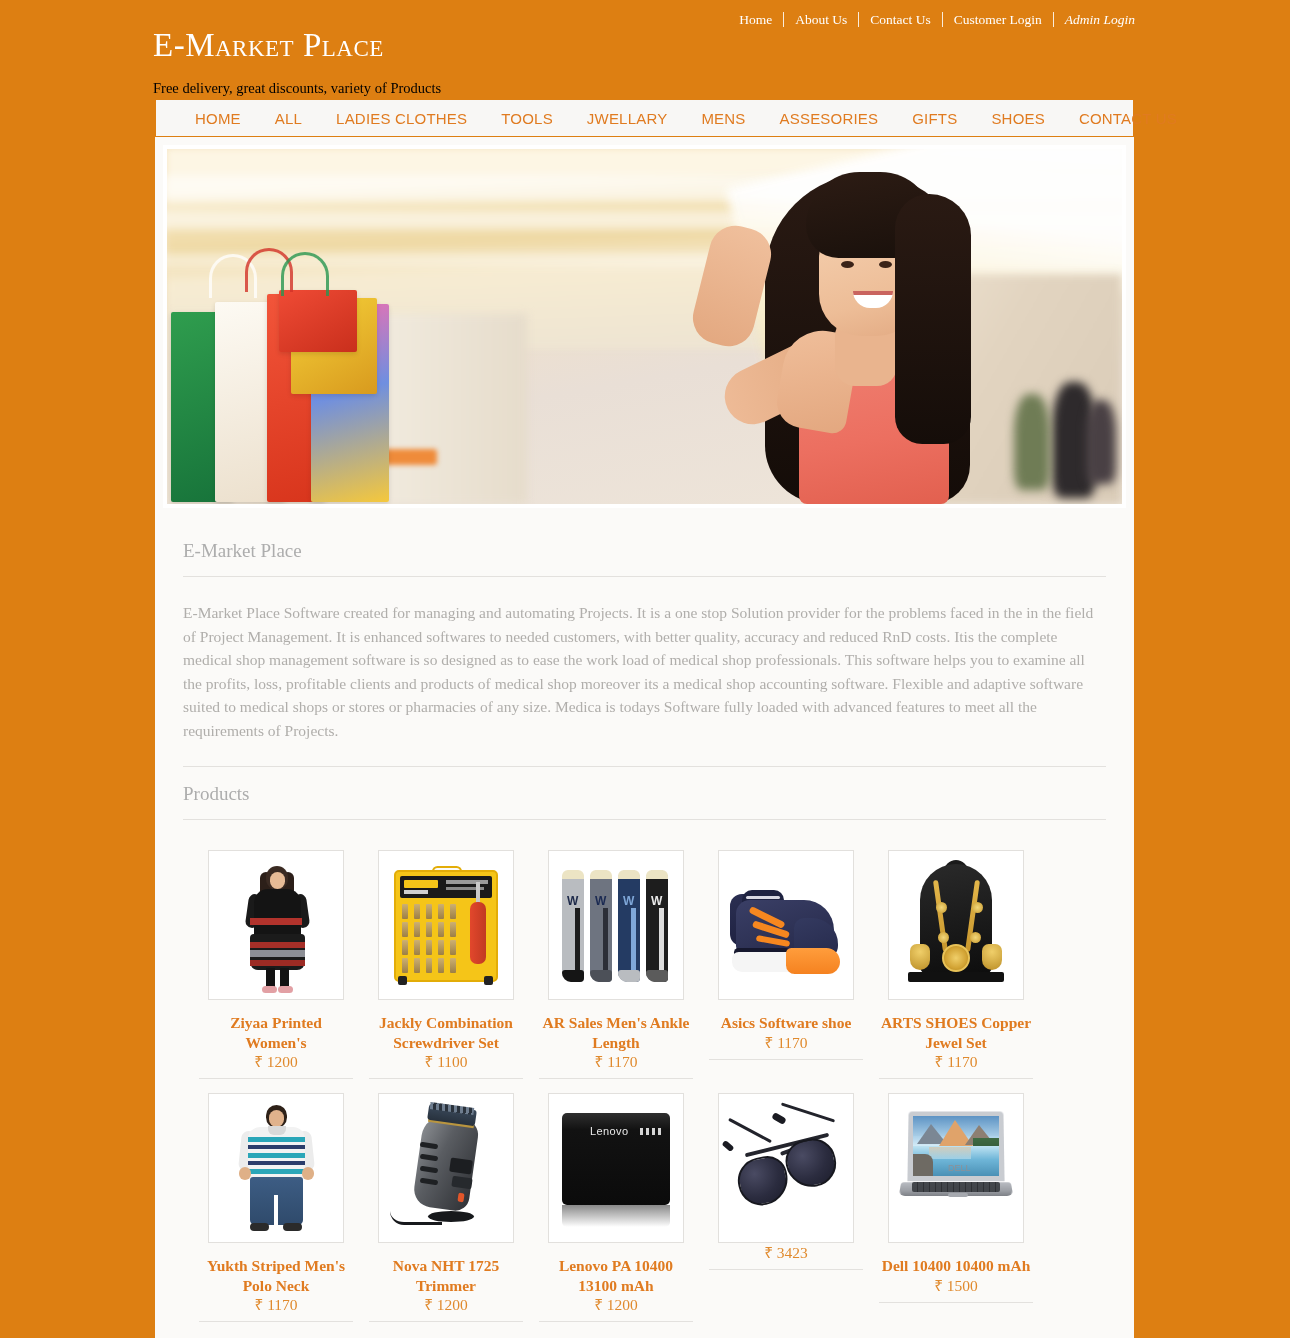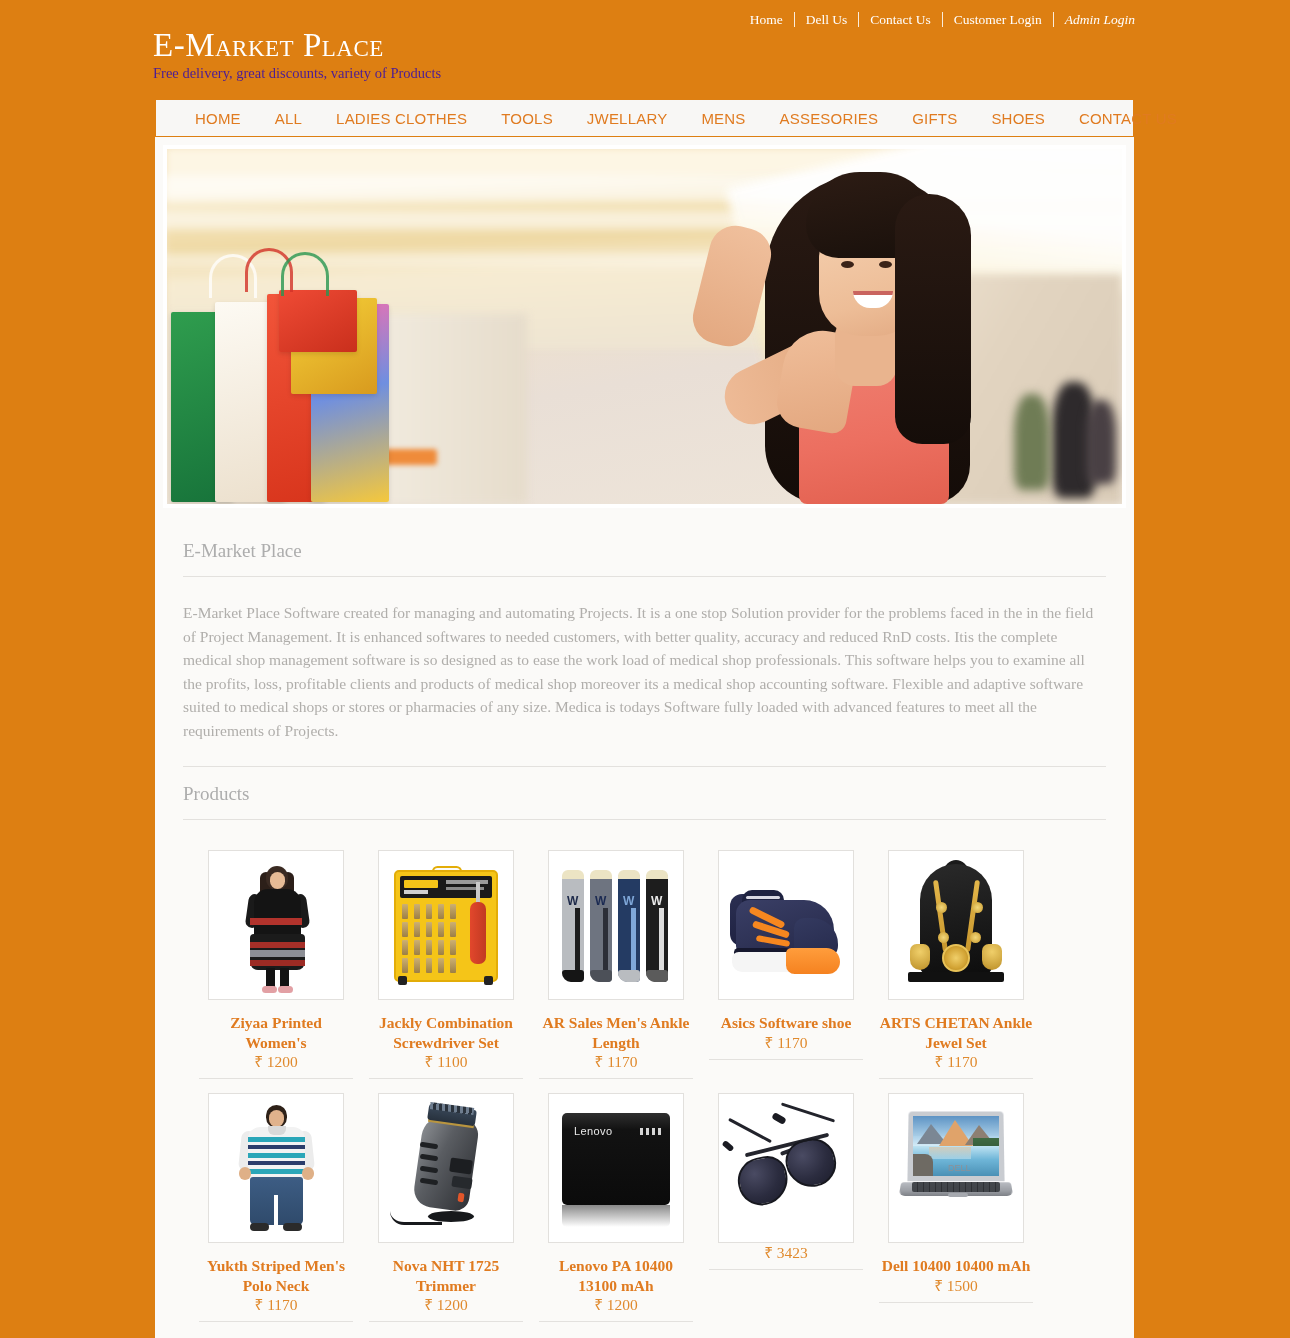--- a/index.html
+++ b/index.html
@@ -39,22 +39,22 @@
   .brand-title {
     font-size: 33px;
     color: #ffffff;
     font-variant: small-caps;
     letter-spacing: .5px;
     line-height: 38px;
     font-weight: normal;
   }
   .brand-tagline {
     font-size: 14.5px;
-    color: #4c1d95;
-    margin-top: 1px;
+    color: #000000;
+    margin-top: 16px;
     line-height: 17px;
   }
 
   
   .search-wrap {
     position: absolute; top: 49px; left: 881px;
     display: flex; width: 252px; height: 29px;
     background: #ffffff;
   }
   .search-input {
@@ -390,21 +390,21 @@
   .t-gold { left:44px; top:22px; width:46px; height:4px; background:#b9953f; transform:rotate(8deg); }
   .t-grip { position:absolute; left:36px; width:18px; height:5px; background:#1e2023; border-radius:3px; transform:rotate(8deg); }
   .t-panel{ left:66px; top:60px; width:22px; height:14px; background:#1c1e21; border-radius:2px; transform:rotate(8deg); }
   .t-panel2{ left:68px; top:78px; width:20px; height:11px; background:#26292d; border-radius:2px; transform:rotate(8deg); }
   .t-led  { left:74px; top:94px; width:6px; height:9px; background:#e2562a; border-radius:2px; transform:rotate(8deg); }
   .t-base { left:44px; top:112px; width:46px; height:11px; background:#17191c; border-radius:50%; }
   .t-cord { left:6px; top:112px; width:52px; height:14px; border-bottom:3px solid #17191c; border-radius:0 0 0 30px; }
 
   
   .pb-body { left:8px; top:14px; width:108px; height:92px; background:linear-gradient(180deg,#2f2f2f 0%,#121212 18%,#0b0b0b 100%); border-radius:5px; }
-  .pb-brand{ left:20px; top:26px; font-size:11px; color:#e9e9e9; font-family:"Liberation Sans",sans-serif; letter-spacing:.4px; }
+  .pb-brand{ left:36px; top:26px; font-size:11px; color:#e9e9e9; font-family:"Liberation Sans",sans-serif; letter-spacing:.4px; }
   .pb-leds { left:86px; top:29px; width:22px; height:7px; background:repeating-linear-gradient(90deg,#d6d6d6 0 3px,transparent 3px 6px); }
   .pb-refl { left:8px; top:106px; width:108px; height:22px; background:linear-gradient(180deg,rgba(40,40,40,.55),rgba(255,255,255,0)); border-radius:0 0 5px 5px; }
 
   
   .g-lensL { left:14px; top:58px; width:50px; height:48px; background:radial-gradient(circle at 35% 30%,#4a4b63 0%,#2b2c3f 55%,#1b1c2a 100%); border-radius:26px 22px 30px 26px; transform:rotate(-12deg); border:2px solid #17181f; }
   .g-lensR { left:62px; top:40px; width:50px; height:48px; background:radial-gradient(circle at 35% 30%,#4a4b63 0%,#2b2c3f 55%,#1b1c2a 100%); border-radius:24px 26px 26px 30px; transform:rotate(-12deg); border:2px solid #17181f; }
   .g-bridge{ left:56px; top:50px; width:18px; height:4px; background:#26272f; border-radius:2px; transform:rotate(-20deg); }
   .g-armL { left:2px; top:30px; width:48px; height:3px; background:#22232b; border-radius:2px; transform:rotate(28deg); }
   .g-armR { left:56px; top:12px; width:56px; height:3px; background:#22232b; border-radius:2px; transform:rotate(18deg); }
   .g-tipL { left:-2px; top:44px; width:12px; height:6px; background:#1a1b22; border-radius:4px; transform:rotate(40deg); }
@@ -428,21 +428,21 @@
   .l-tp    { left:54px; top:94px; width:20px; height:4px; background:#a6a9af; border-radius:2px; }
 </style>
 </head>
 <body>
 
 <div class="page">
 
   <div class="utility-bar" id="utility-nav">
       <a class="utility-link" href="#">Home</a>
       <div class="utility-sep"></div>
-      <a class="utility-link" href="#">Dell Us</a>
+      <a class="utility-link" href="#">About Us</a>
       <div class="utility-sep"></div>
       <a class="utility-link" href="#">Contact Us</a>
       <div class="utility-sep"></div>
       <a class="utility-link" href="#">Customer Login</a>
       <div class="utility-sep"></div>
       <a class="utility-link" href="#">Admin Login</a>
     </div>
 
   <div class="brand">
     <div class="brand-title">E-Market Place</div>
@@ -649,21 +649,21 @@
               <div class="abs j-mini" style="left:42px;top:46px;"></div>
               <div class="abs j-mini" style="left:78px;top:46px;"></div>
               <div class="abs j-mini" style="left:44px;top:76px;"></div>
               <div class="abs j-mini" style="left:76px;top:76px;"></div>
               <div class="abs j-pendant"></div>
               <div class="abs j-earL"></div>
                 <div class="abs j-earR"></div>
               <div class="abs j-base"></div>
             </div>
           </div>
-          <div class="p-name">ARTS CHETAN Ankle Jewel Set</div>
+          <div class="p-name">ARTS SHOES Copper Jewel Set</div>
           <div class="p-price">₹ 1170</div>
         </div>
 
         <div class="cell">
           <div class="thumb-box">
             <div class="thumb">
               <div class="abs m-head"></div>
                 <div class="abs m-face"></div>
               <div class="abs m-armL"></div>
                 <div class="abs m-armR"></div>

